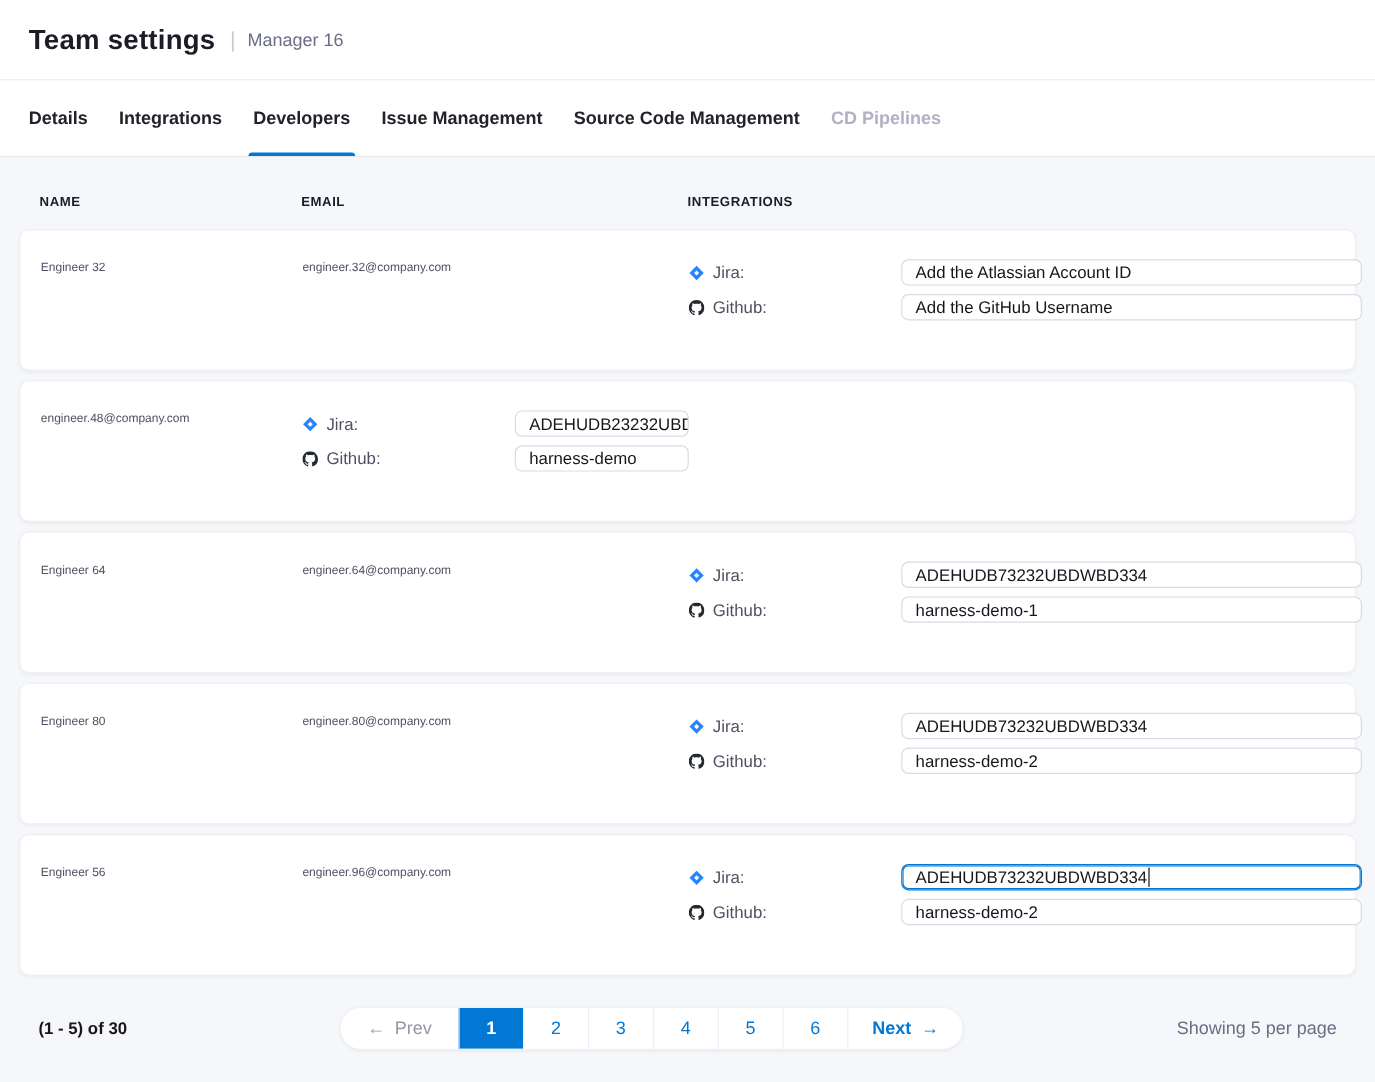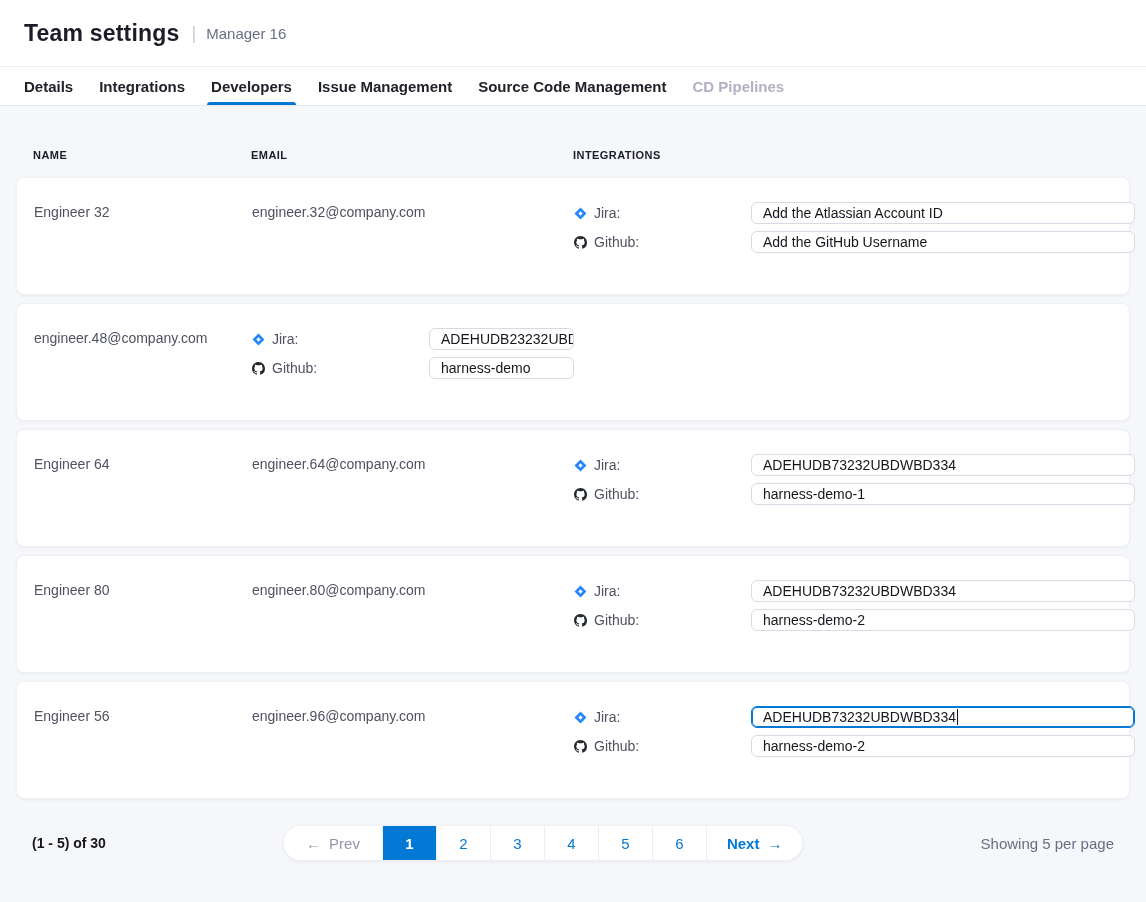--- a/index.html
+++ b/index.html
@@ -18,21 +18,21 @@
     display: flex;
     align-items: center;
     padding: 16px 24px;
   }
   .page-title { font-size: 23px; font-weight: 700; color: #1c1c28; letter-spacing: .2px; }
   .title-divider { color: #c9cad6; font-size: 18px; margin: 0 10px 0 12px; font-weight: 400; }
   .page-subtitle { font-size: 15px; color: #6b6d85; }
 
   
   .tab-bar {
-    height: 40px;
+    height: 65px;
     background: #fff;
     border-top: 1px solid #eceef2;
     border-bottom: 1px solid #e6e8ee;
     display: flex;
     align-items: stretch;
     padding: 0 24px;
     gap: 26px;
   }
   .tab {
     position: relative;
@@ -57,40 +57,39 @@
   
   .content { padding: 32px 16px 0 16px; }
 
   .grid-cols {
     display: grid;
     grid-template-columns: 218px 322px 1fr;
   }
   .col-headers {
     padding-left: 17px;
     margin-bottom: 16px;
-    margin-top: 11px;
   }
   .col-header {
     font-size: 11px;
     font-weight: 700;
     letter-spacing: .45px;
     color: #1c1c28;
   }
 
   .card {
     background: #fff;
     border: 1px solid #eef0f4;
     border-radius: 8px;
     box-shadow: 0 1px 3px rgba(40,41,61,.05);
     padding: 24px 24px 20px 17px;
     margin-bottom: 8px;
     min-height: 118px;
   }
   .cell-name, .cell-email {
-    font-size: 14px;
+    font-size: 10px;
     color: #4f5162;
     padding-top: 2px;
   }
 
   .int-row { display: flex; align-items: center; margin-bottom: 7px; gap: 28px; }
   .int-row:last-child { margin-bottom: 0; }
   .int-label {
     width: 149px;
     display: flex;
     align-items: center;

